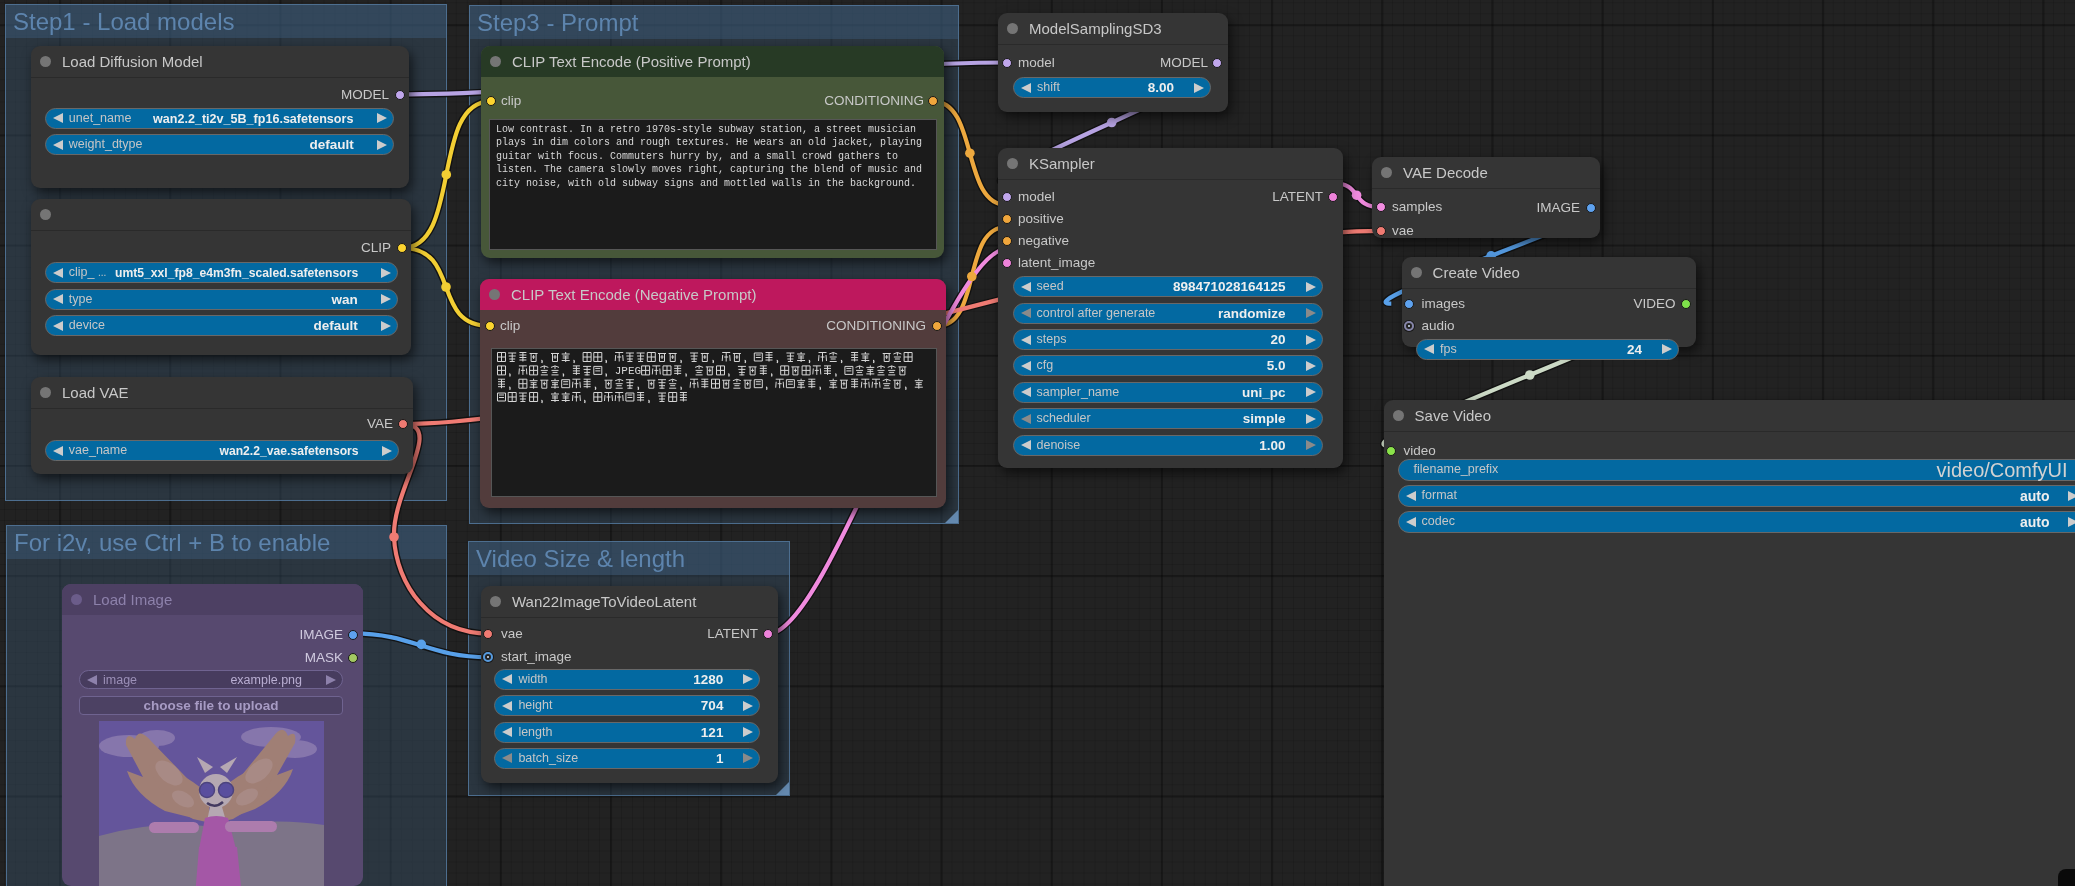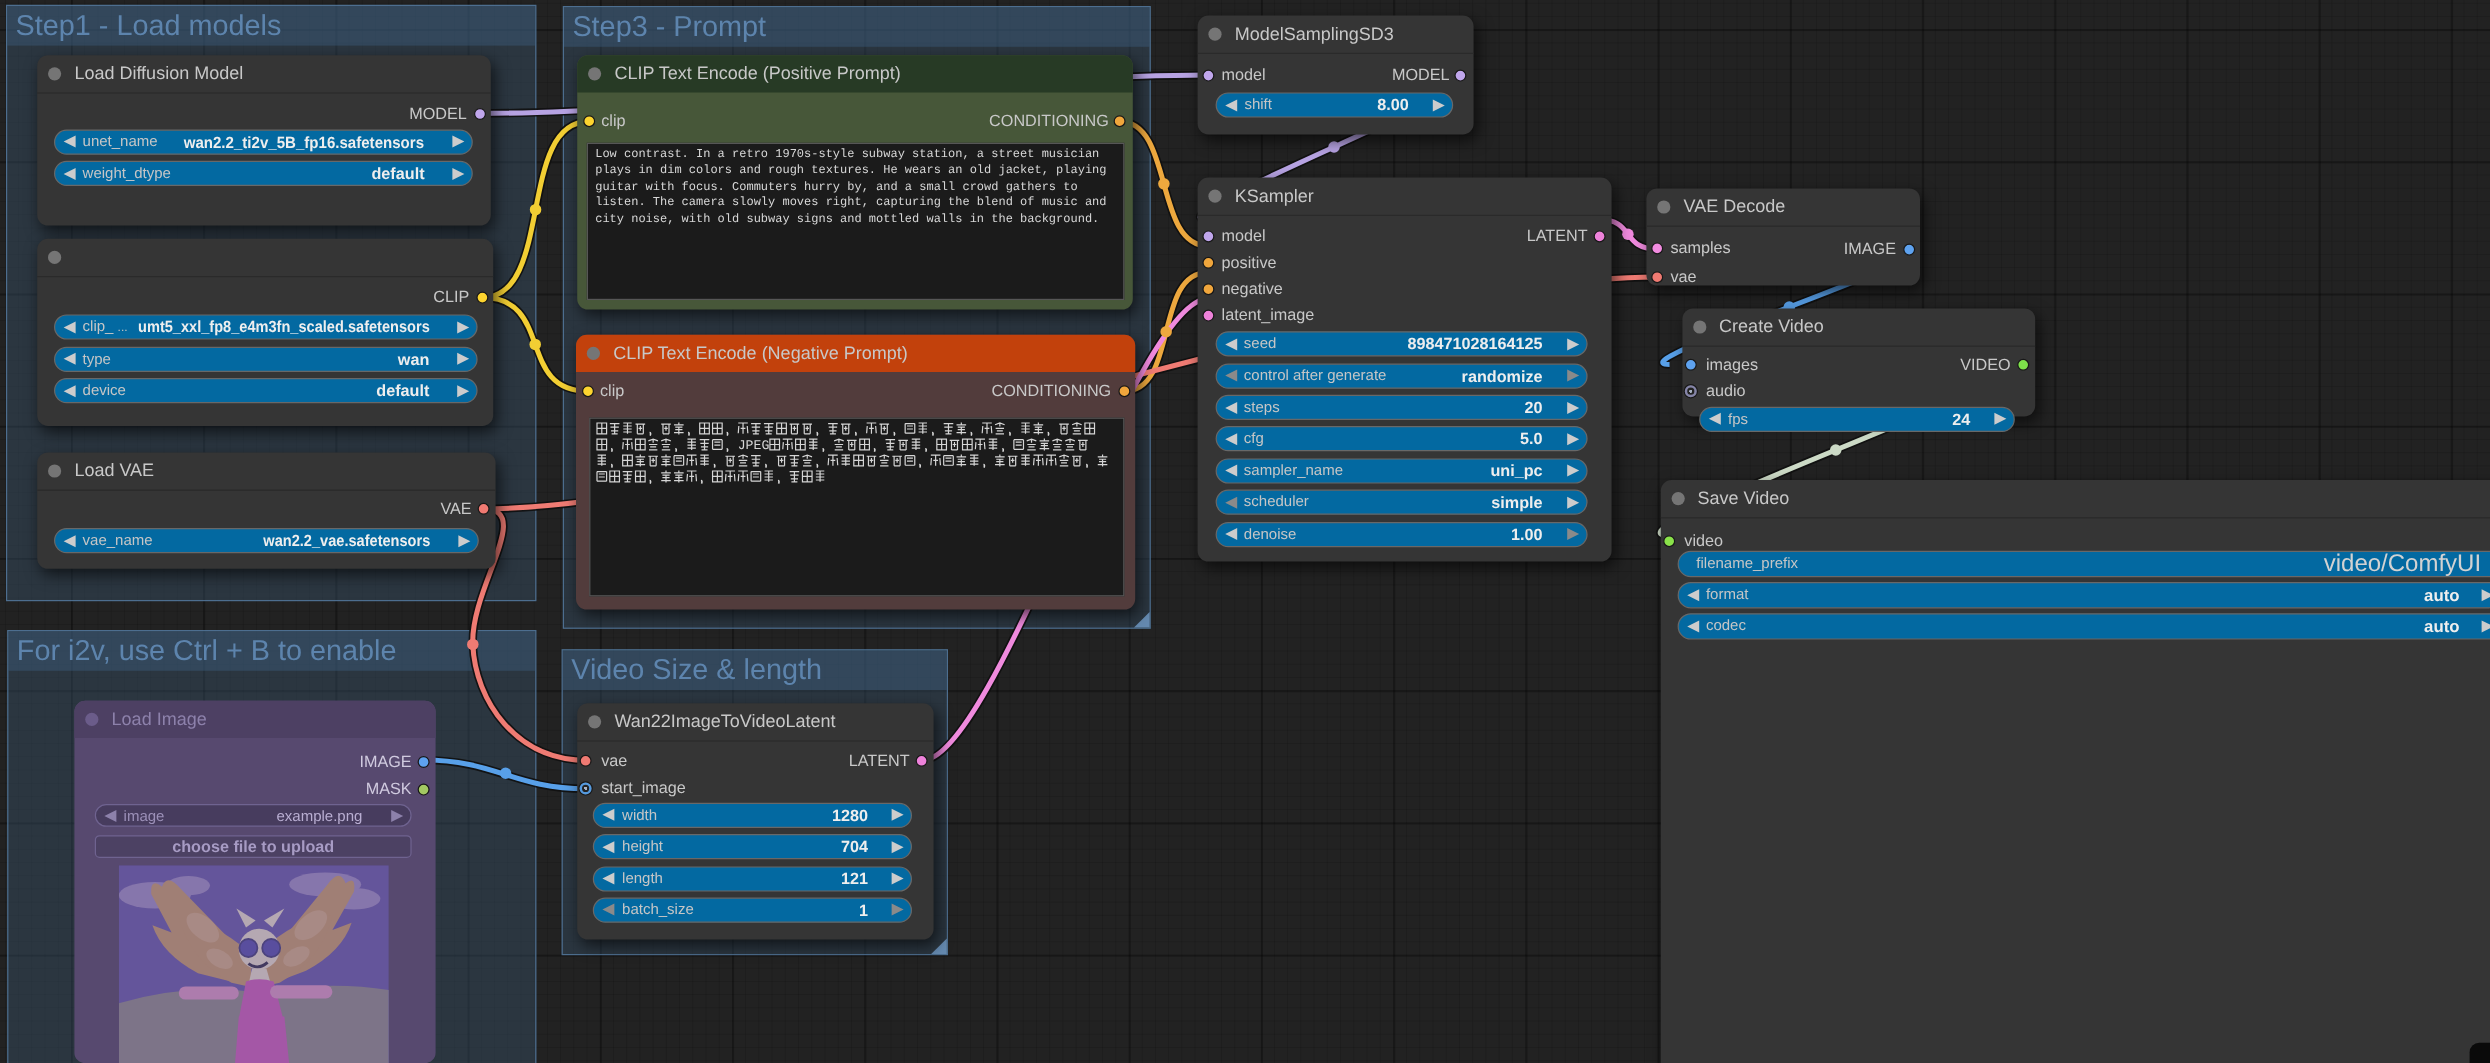--- a/index.html
+++ b/index.html
@@ -173,21 +173,21 @@
  <div class="slot out" style="top:48px;">CONDITIONING</div>
  <div class="dot" style="left:447.2px;top:50px;background:#f0a63c;"></div>
  <div class="ta" style="left:8px;top:73px;width:448px;height:131px;">Low contrast. In a retro 1970s-style subway station, a street musician
 plays in dim colors and rough textures. He wears an old jacket, playing
 guitar with focus. Commuters hurry by, and a small crowd gathers to
 listen. The camera slowly moves right, capturing the blend of music and
 city noise, with old subway signs and mottled walls in the background.</div>
 </div>
 
 <div class="node" style="left:480px;top:279px;width:466px;height:229px;background:#523c3c;">
- <div class="nt" style="background:#c2410c;"><span>CLIP Text Encode (Negative Prompt)</span></div>
+ <div class="nt" style="background:#be185d;"><span>CLIP Text Encode (Negative Prompt)</span></div>
     <div class="tdot"></div>
  <div class="slot in" style="top:40px;">clip</div>
  <div class="dot" style="left:5px;top:42px;background:#fdd42f;"></div>
  <div class="slot out" style="top:40px;">CONDITIONING</div>
  <div class="dot" style="left:452px;top:42px;background:#f0a63c;"></div>
  <div class="ta" style="left:11px;top:69px;width:446px;height:149px;"><svg width="446" height="149" viewBox="0 0 446 149" style="position:absolute;left:0;top:0">
 <defs>
 <path id="g0" d="M0.5 1h8M4.5 1v9M1 4h7M1.5 7h6M2 9.5h5" stroke="#d6d6d6" stroke-width="1" fill="none"></path>
 <path id="g1" d="M0.5 0.5h8v9h-8zM0.5 5h8M4.5 0.5v9" stroke="#d6d6d6" stroke-width="1" fill="none"></path>
 <path id="g2" d="M4.5 0v2M0.5 2h8M1.5 4h6M1.5 6h6M0.5 8.5h8M4.5 4v6" stroke="#d6d6d6" stroke-width="1" fill="none"></path>

